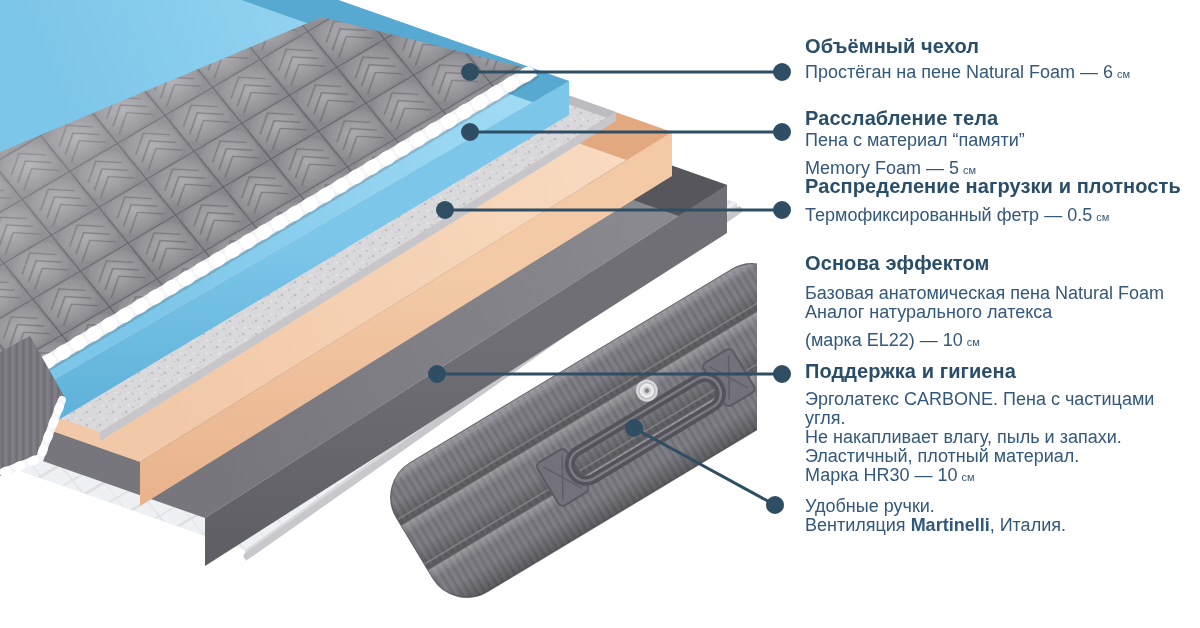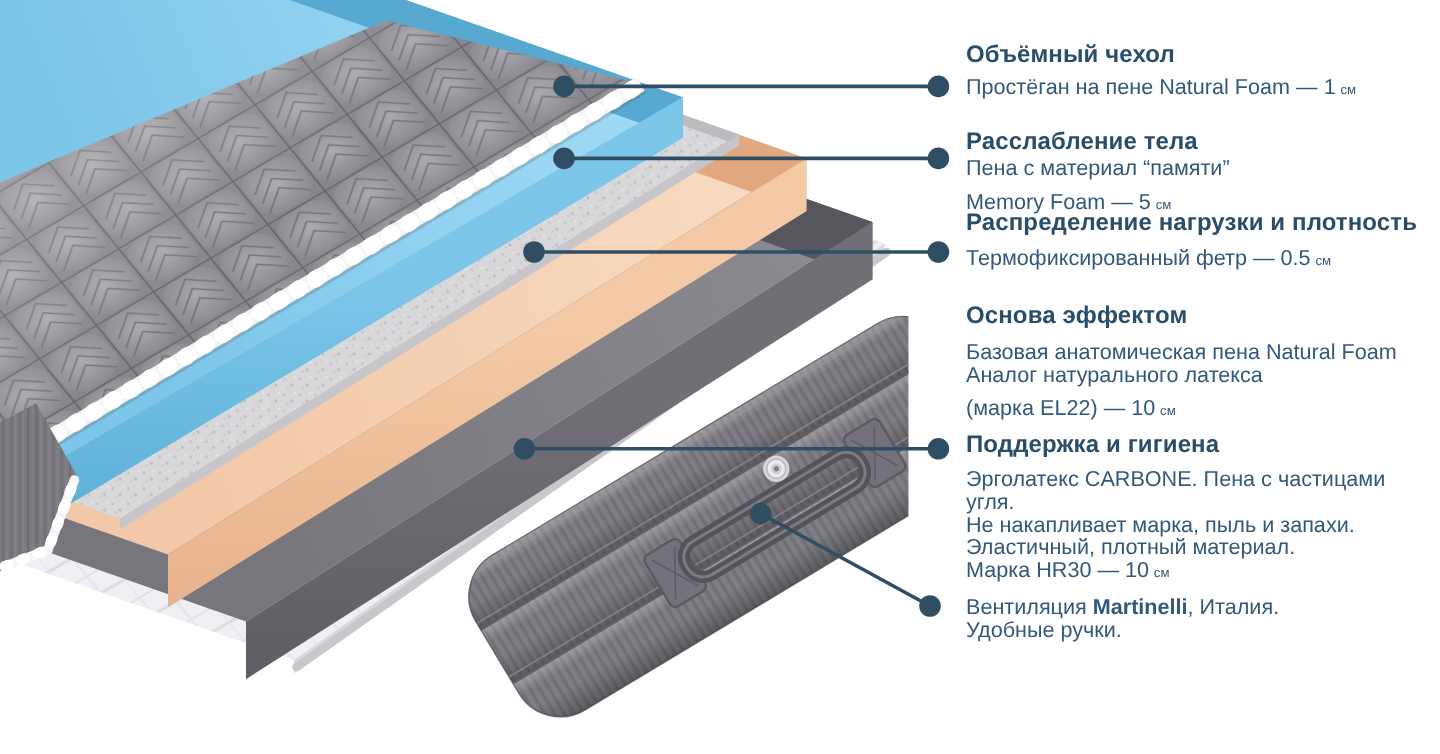--- a/index.html
+++ b/index.html
@@ -185,21 +185,21 @@
         <circle cx="437" cy="374" r="7.5"></circle>
         <circle cx="782" cy="374" r="7.5"></circle>
         <circle cx="634" cy="428" r="7.5"></circle>
         <circle cx="775" cy="505" r="7.5"></circle>
       </g>
     </g>
   </svg>
 
   <section class="ann b1">
     <h2>Объёмный чехол</h2>
-    <p><span>Простёган на пене Natural Foam — 1</span><span class="unit">см</span></p>
+    <p><span>Простёган на пене Natural Foam — 6</span><span class="unit">см</span></p>
   </section>
 
   <section class="ann b2">
     <h2 class="mb1">Расслабление тела</h2>
     <p><span>Пена с материал “памяти”</span></p>
     <p class="gap"><span>Memory Foam — 5</span><span class="unit">см</span></p>
   </section>
 
   <section class="ann b3">
     <h2 class="mb8">Распределение нагрузки и плотность</h2>
@@ -209,23 +209,23 @@
   <section class="ann b4">
     <h2 class="mb9">Основа эффектом</h2>
     <p><span>Базовая анатомическая пена Natural Foam</span></p>
     <p><span>Аналог натурального латекса</span></p>
     <p class="gap"><span>(марка EL22) — 10</span><span class="unit">см</span></p>
   </section>
 
   <section class="ann b5">
     <h2 class="mb7">Поддержка и гигиена</h2>
     <p><span>Эрголатекс CARBONE. Пена с частицами угля.</span></p>
-    <p><span>Не накапливает марка, пыль и запахи.</span></p>
+    <p><span>Не накапливает влагу, пыль и запахи.</span></p>
     <p><span>Эластичный, плотный материал.</span></p>
     <p><span>Марка HR30 — 10</span><span class="unit">см</span></p>
   </section>
 
   <section class="ann b6">
+    <p><span>Удобные ручки.</span></p>
     <p><span>Вентиляция </span><b>Martinelli</b><span>, Италия.</span></p>
-    <p><span>Удобные ручки.</span></p>
   </section>
 
 </div>
 
 </body></html>

